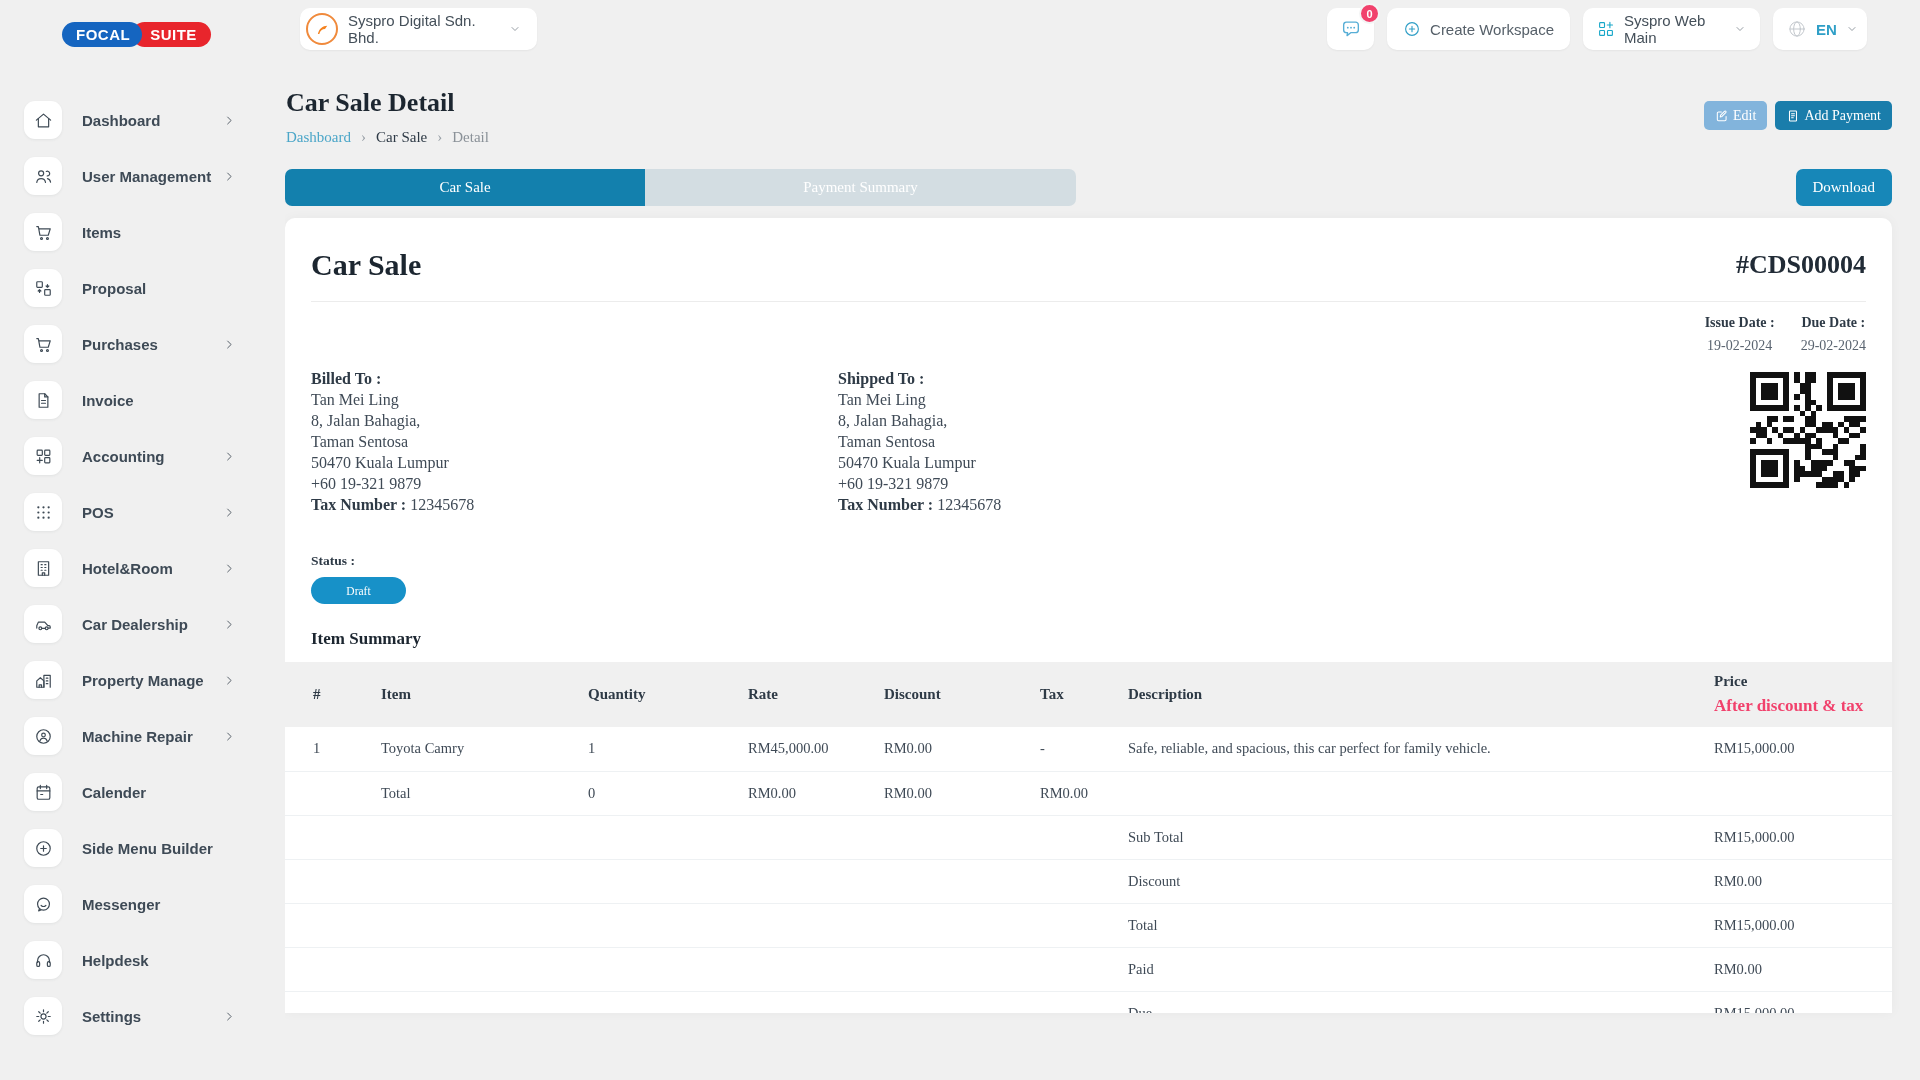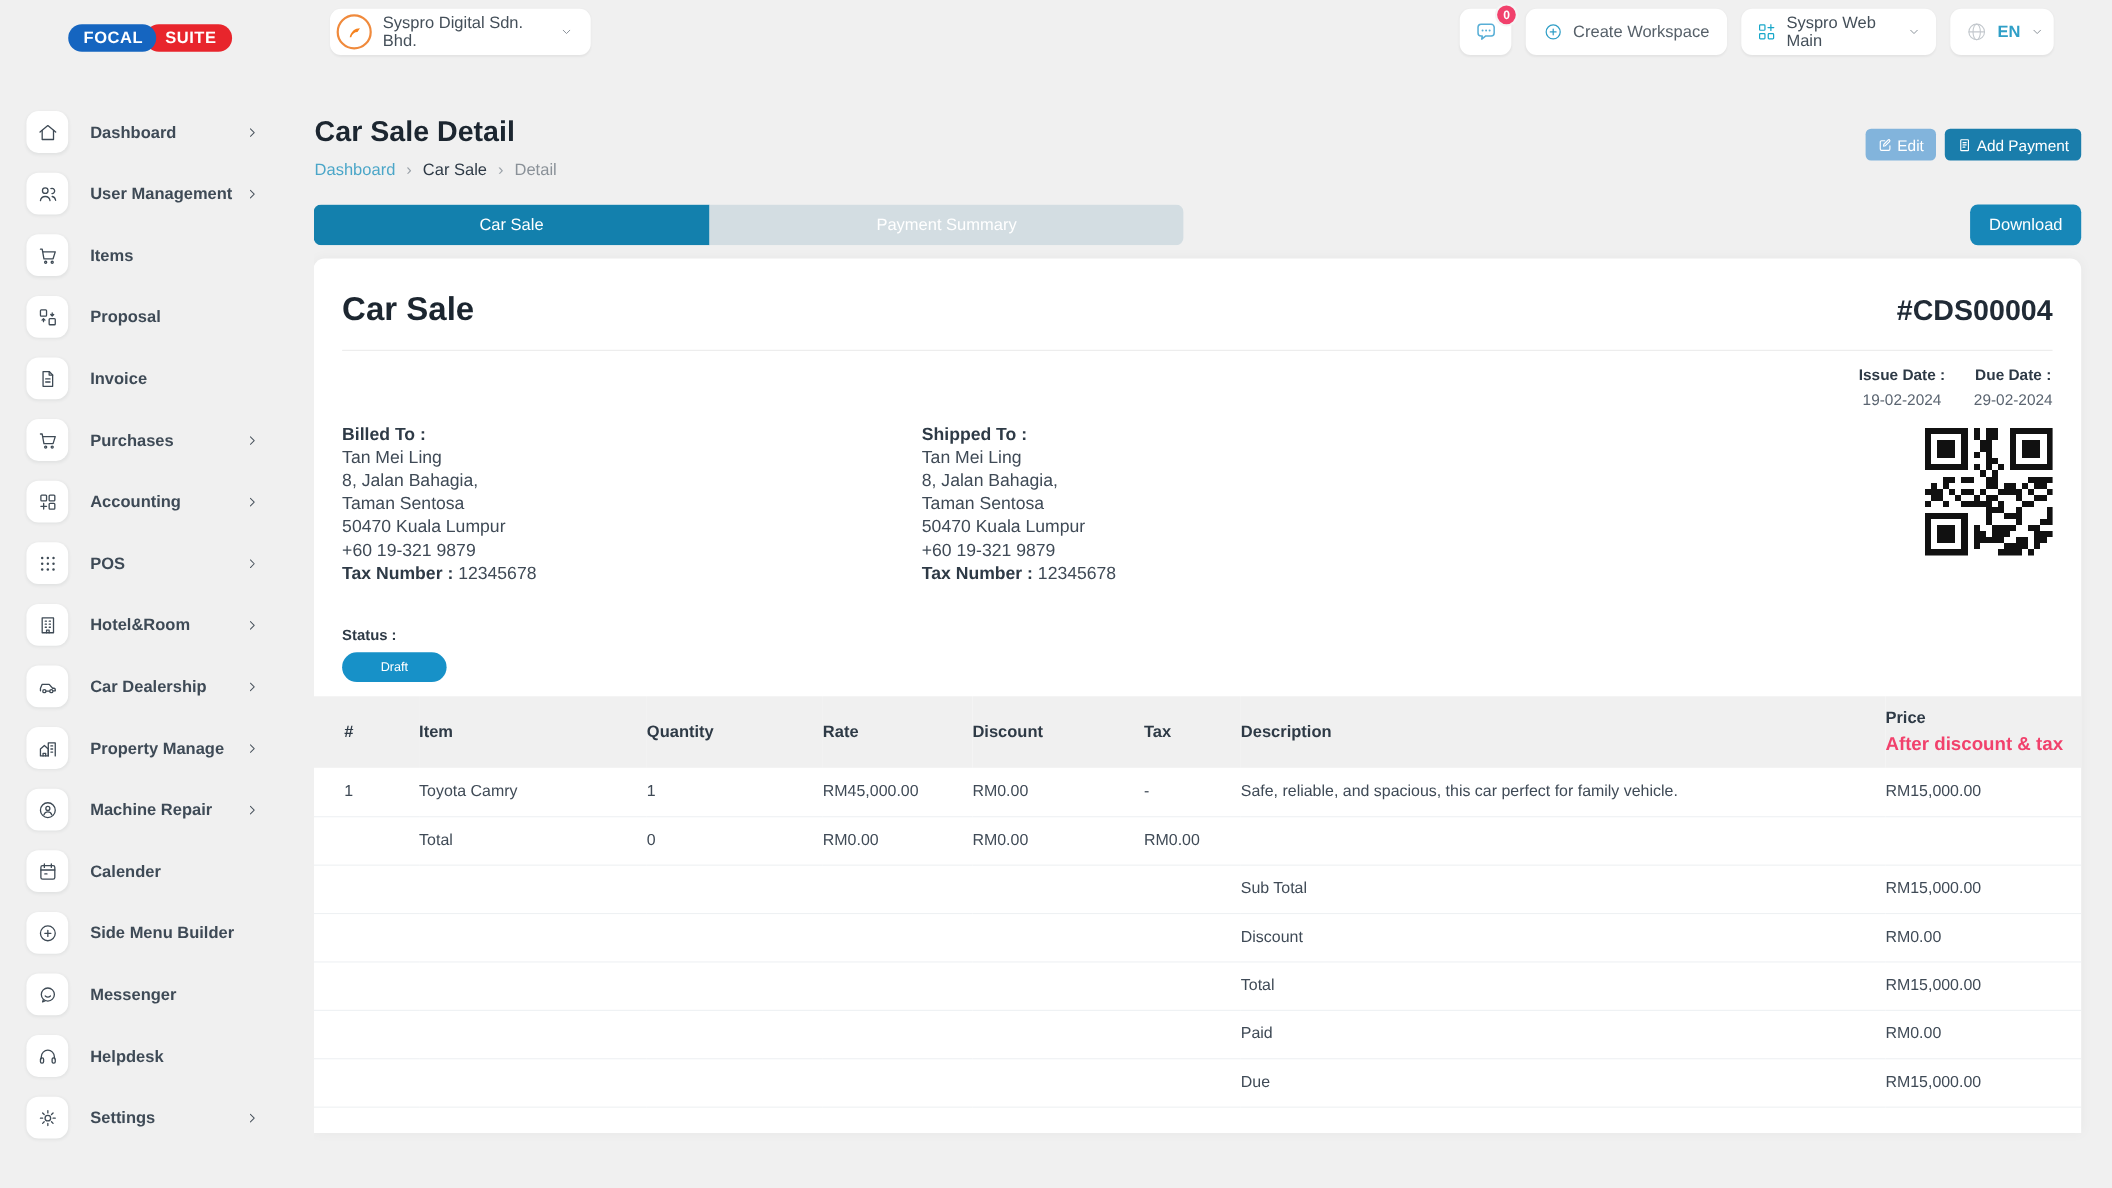--- a/index.html
+++ b/index.html
@@ -43,21 +43,21 @@
   .cw-pill{padding:0 16px;gap:9px;font-size:15px;color:#566069;}
   .cw-pill .ico{color:#2f9ec6;} .cw-pill .ico svg{width:18px;height:18px;}
   .wm-pill{padding:1px 14px;gap:9px;font-size:15px;color:#444f59;width:177px;}
   .wm-pill .ico{color:#18a7c9;} .wm-pill .ico svg{width:18px;height:18px;}
   .wm-pill .chev-d{margin-left:auto;}
   .lang-pill{padding:16px 14px;gap:9px;font-size:15px;width:94px;}
   .lang-pill .globe{color:#c3c8cd;} .lang-pill .globe svg{width:20px;height:20px;stroke-width:1.2;}
   .lang-code{color:#2f9fc7;font-weight:600;}
 
   
-  .content{position:absolute;left:285px;top:74px;right:0;}
+  .content{position:absolute;left:285px;top:58px;right:0;font-family:Liberation Serif, serif;}
   .page-head{display:flex;justify-content:space-between;padding:30px 28px 0 1px;}
   .page-title{font-size:26px;font-weight:700;color:var(--text-dark);}
   .breadcrumb{margin-top:11px;font-size:15px;display:flex;gap:10px;align-items:center;}
   .bc-home{color:var(--link);cursor:pointer;}
   .bc-sep{color:#9aa1a8;}
   .bc-section{color:var(--text-head);cursor:pointer;}
   .bc-current{color:#8a9198;}
   .head-buttons{display:flex;gap:8px;margin-top:13px;align-self:flex-start;}
   .btn{border:none;border-radius:5px;color:#fff;font-size:14px;font-family:inherit;display:flex;align-items:center;gap:4px;padding:6px 11px;cursor:pointer;height:29px;}
   .btn-edit{background:var(--edit);}
@@ -158,42 +158,42 @@
             <rect x="13.5" y="13.5" width="7" height="7" rx="1"></rect>
             <path d="M17 10.5V7m0 3.5-1.7-1.7M17 10.5l1.7-1.7M7 13.5V17m0-3.5 1.7 1.7M7 13.5l-1.7 1.7"></path>
           </svg>
         </span>
       <span class="s-label">Proposal</span>
     </div>
 
     <div class="s-item">
       <span class="s-icon st">
           <svg viewBox="0 0 24 24">
+            <circle cx="9.5" cy="19.5" r="1.2"></circle>
+            <circle cx="17" cy="19.5" r="1.2"></circle>
+            <path d="M3.5 4.5h2l2 11h10.5l2.5-8H6.7"></path>
+          </svg>
+        </span>
+      <span class="s-label">Purchases</span>
+      <span class="s-chev st">
+          <svg viewBox="0 0 24 24">
+            <path d="M8 4.5 15.5 12 8 19.5"></path>
+          </svg>
+        </span>
+    </div>
+
+    <div class="s-item">
+      <span class="s-icon st">
+          <svg viewBox="0 0 24 24">
             <path d="M6.5 3.5h7l4 4v13h-11z"></path>
             <path d="M13.5 3.5v4h4"></path>
             <path d="M9.5 12h5M9.5 15.5h5"></path>
           </svg>
         </span>
       <span class="s-label">Invoice</span>
-    </div>
-
-    <div class="s-item">
-      <span class="s-icon st">
-          <svg viewBox="0 0 24 24">
-            <circle cx="9.5" cy="19.5" r="1.2"></circle>
-            <circle cx="17" cy="19.5" r="1.2"></circle>
-            <path d="M3.5 4.5h2l2 11h10.5l2.5-8H6.7"></path>
-          </svg>
-        </span>
-      <span class="s-label">Purchases</span>
-      <span class="s-chev st">
-          <svg viewBox="0 0 24 24">
-            <path d="M8 4.5 15.5 12 8 19.5"></path>
-          </svg>
-        </span>
     </div>
 
     <div class="s-item">
       <span class="s-icon st">
           <svg viewBox="0 0 24 24">
             <rect x="4" y="4" width="6.5" height="6.5" rx="1"></rect>
             <rect x="13.5" y="4" width="6.5" height="6.5" rx="1"></rect>
             <rect x="13.5" y="13.5" width="6.5" height="6.5" rx="1"></rect>
             <path d="M7.2 13.5V20M4 16.8h6.5"></path>
           </svg>
@@ -628,20 +628,21 @@
             <rect x="0" y="14" width="7" height="7" fill="#111"></rect>
             <rect x="1" y="15" width="5" height="5" fill="#fff"></rect>
             <rect x="2" y="16" width="3" height="3" fill="#111"></rect>
           </svg>
       </div>
     </div>
 
     <div class="status-label">Status :</div>
     <div class="status-badge">Draft</div>
 
+    <div class="items-title">Item Summary</div>
 
     <table class="inv">
       <colgroup>
         <col style="width:96px">
           <col style="width:207px">
           <col style="width:160px">
           <col style="width:136px">
         <col style="width:156px">
           <col style="width:88px">
           <col style="width:586px">

